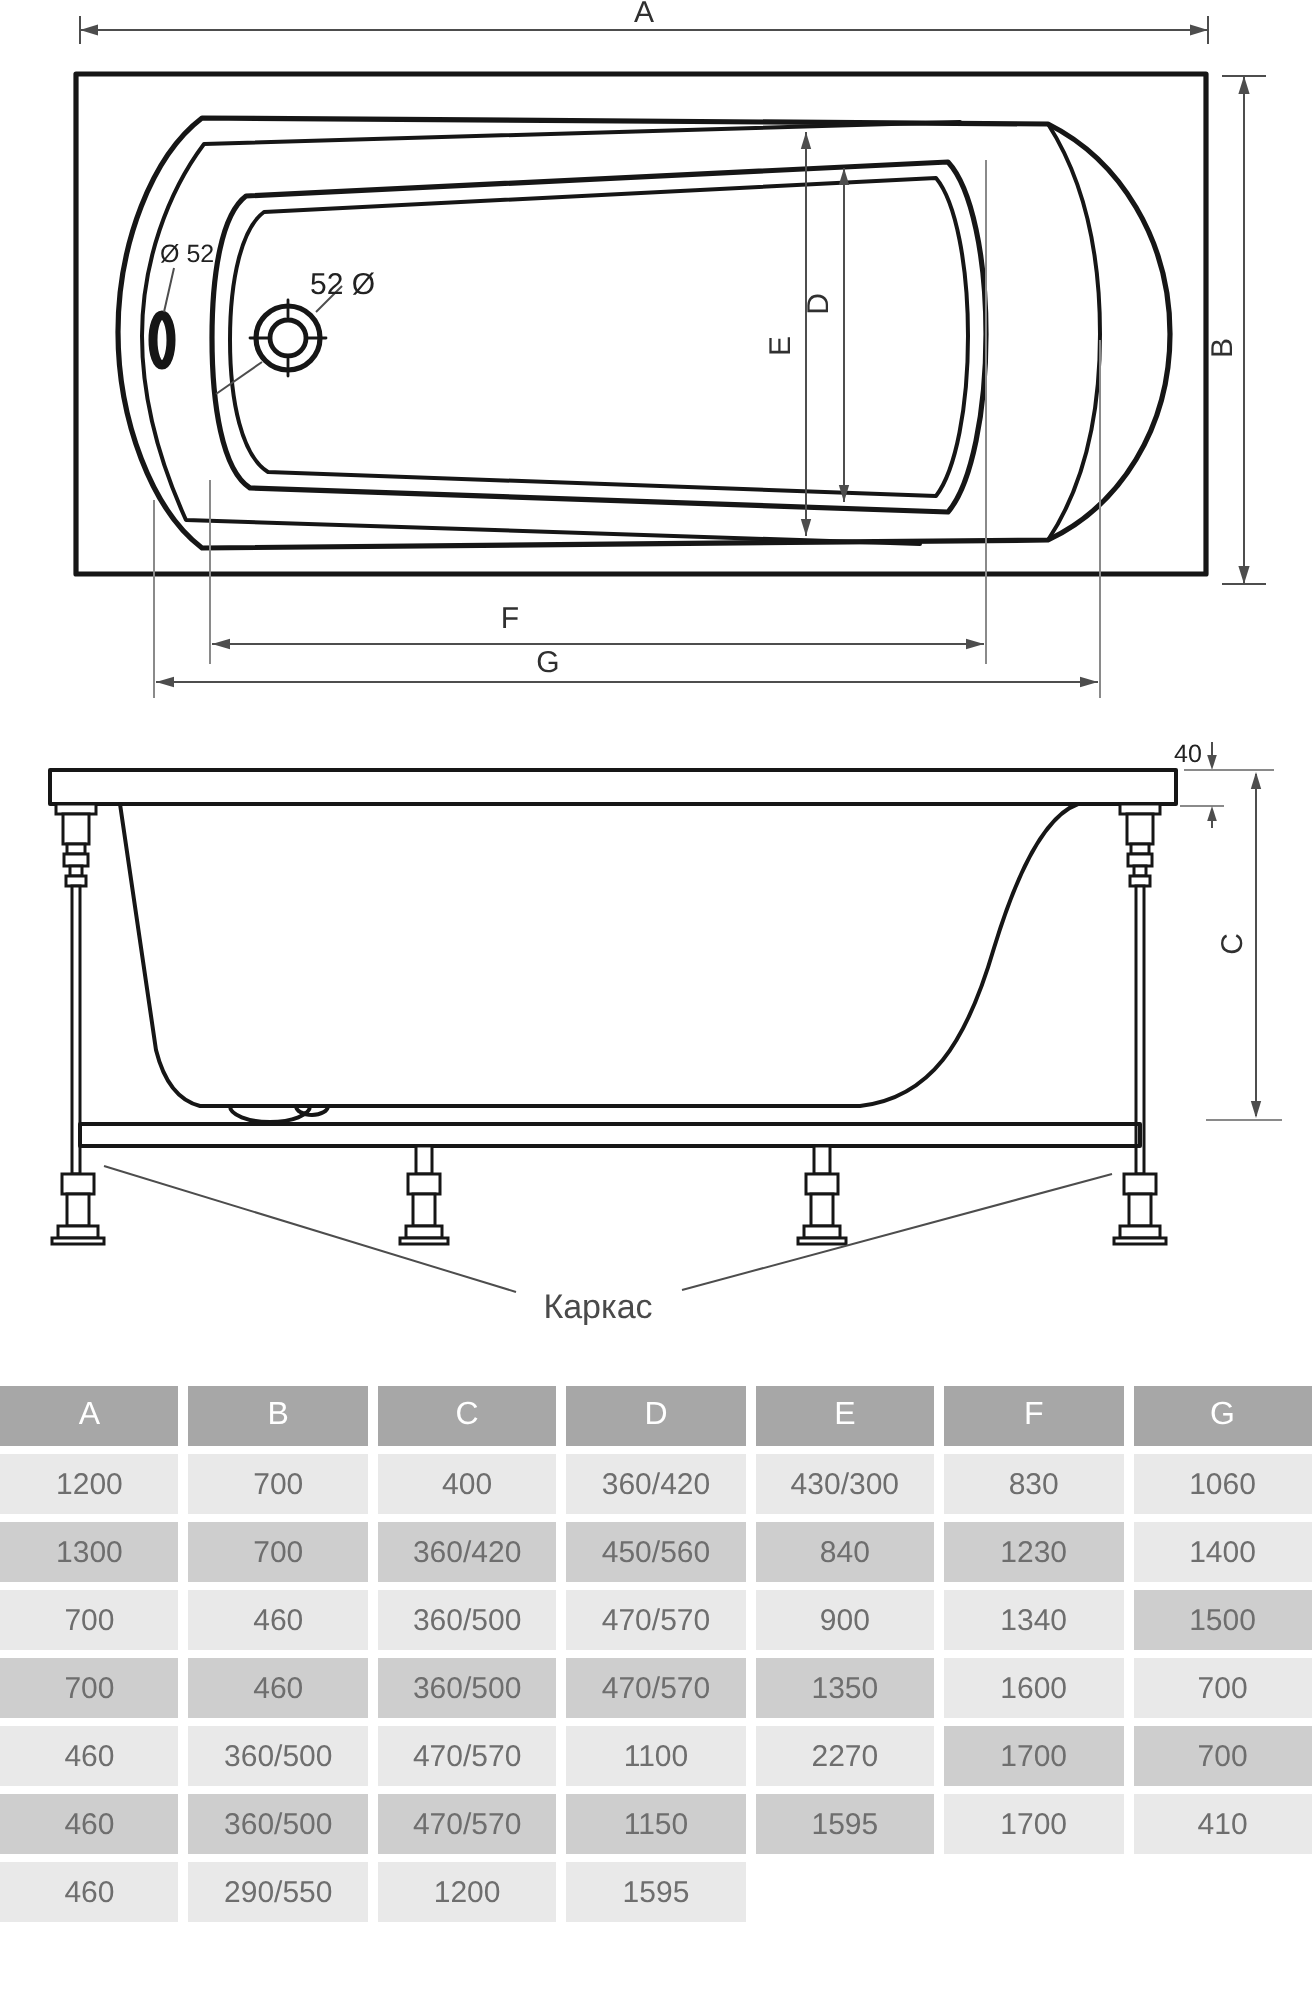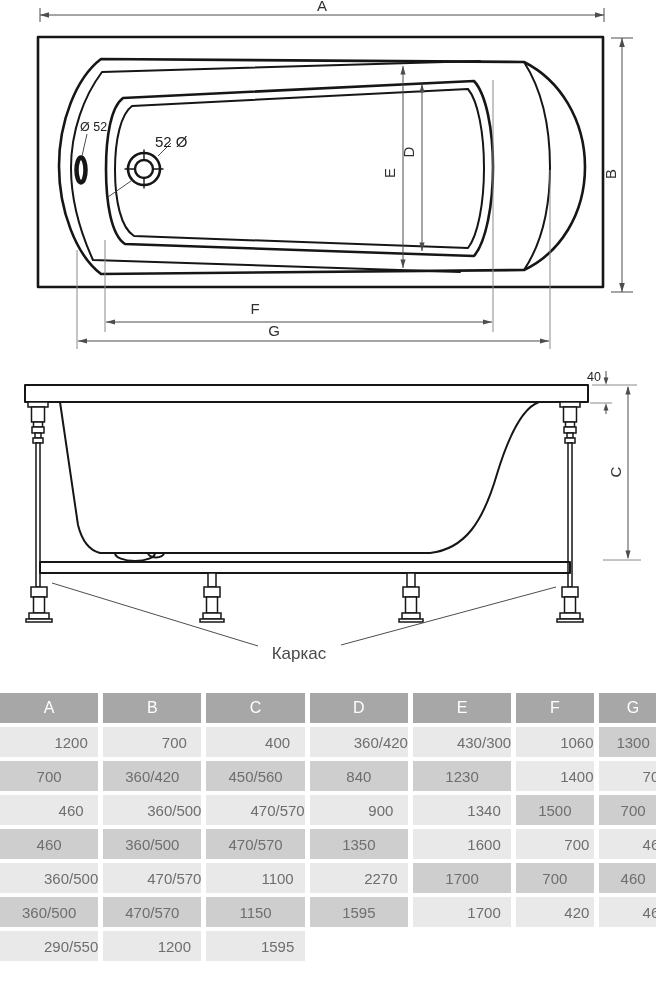--- a/index.html
+++ b/index.html
@@ -17,21 +17,21 @@
   .dimtxt{fill:#303030;font-size:15px;}
   .smalltxt{fill:#222;font-size:12.5px;}
   .calltxt{fill:#4a4a4a;font-size:17px;}
   
   #spec-table{position:absolute;left:0;top:693px;width:656px;display:grid;
       grid-template-columns:repeat(7,1fr);grid-auto-rows:30px;gap:4px 5px;}
   #spec-table .th{background:var(--hdr-bg);color:var(--hdr-tx);font-size:16px;
       display:flex;align-items:center;justify-content:center;}
   #spec-table .td{font-size:15px;color:var(--cell-tx);
       display:flex;align-items:center;justify-content:center;}
-  #spec-table .light{background:var(--row-light);padding-left:44px;}
+  #spec-table .light{background:var(--row-light);}
   #spec-table .dark{background:var(--row-dark);}
 </style>
 </head>
 <body>
 
 <div class="page">
 
   <svg width="656" height="690" viewBox="0 0 656 690">
 
     <g>
@@ -184,20 +184,21 @@
       <div class="th">C</div>
       <div class="th">D</div>
       <div class="th">E</div>
       <div class="th">F</div>
       <div class="th">G</div>
       <div class="td light">1200</div>
       <div class="td light">700</div>
       <div class="td light">400</div>
       <div class="td light">360/420</div>
       <div class="td light">430/300</div>
+      <div class="td light">830</div>
       <div class="td light">1060</div>
       <div class="td dark">1300</div>
       <div class="td dark">700</div>
       <div class="td dark">360/420</div>
       <div class="td dark">450/560</div>
       <div class="td dark">840</div>
       <div class="td dark">1230</div>
       <div class="td light">1400</div>
       <div class="td light">700</div>
       <div class="td light">460</div>
@@ -219,20 +220,20 @@
       <div class="td light">1100</div>
       <div class="td light">2270</div>
       <div class="td dark">1700</div>
       <div class="td dark">700</div>
       <div class="td dark">460</div>
       <div class="td dark">360/500</div>
       <div class="td dark">470/570</div>
       <div class="td dark">1150</div>
       <div class="td dark">1595</div>
       <div class="td light">1700</div>
-      <div class="td light">420</div>
+      <div class="td light">410</div>
       <div class="td light">460</div>
       <div class="td light">290/550</div>
       <div class="td light">1200</div>
       <div class="td light">1595</div>
     </div>
 
 </div>
 
 </body></html>

